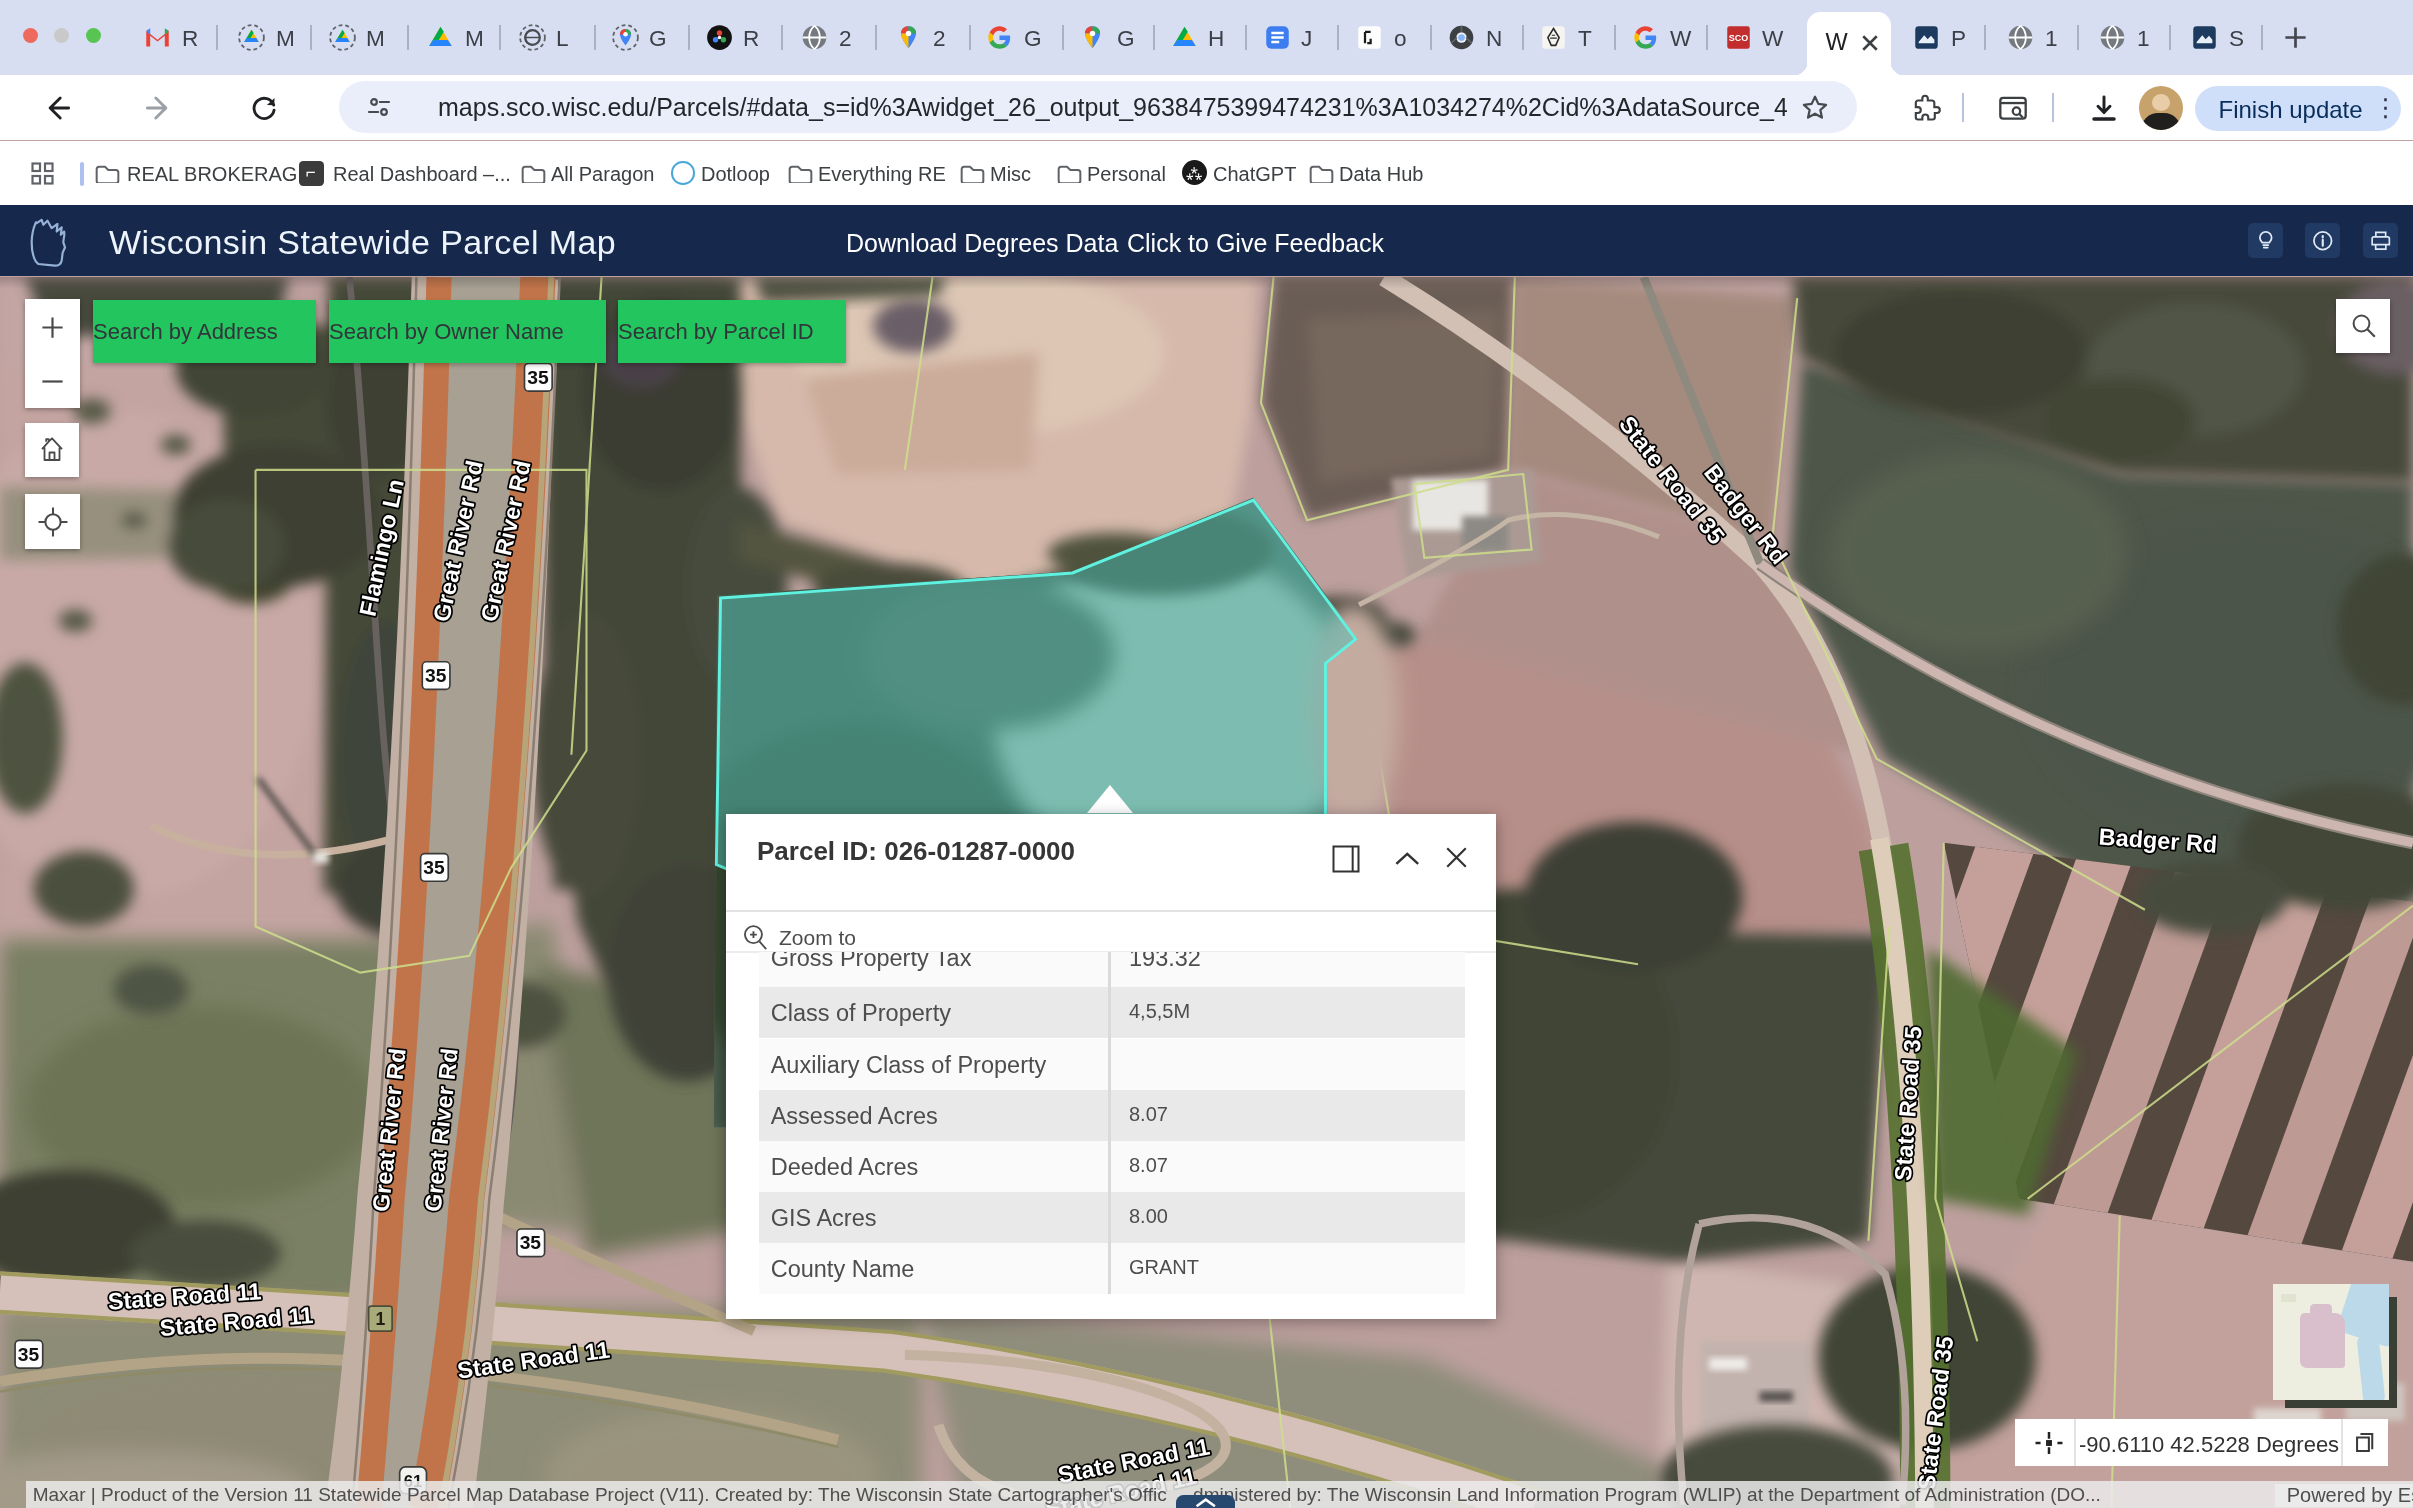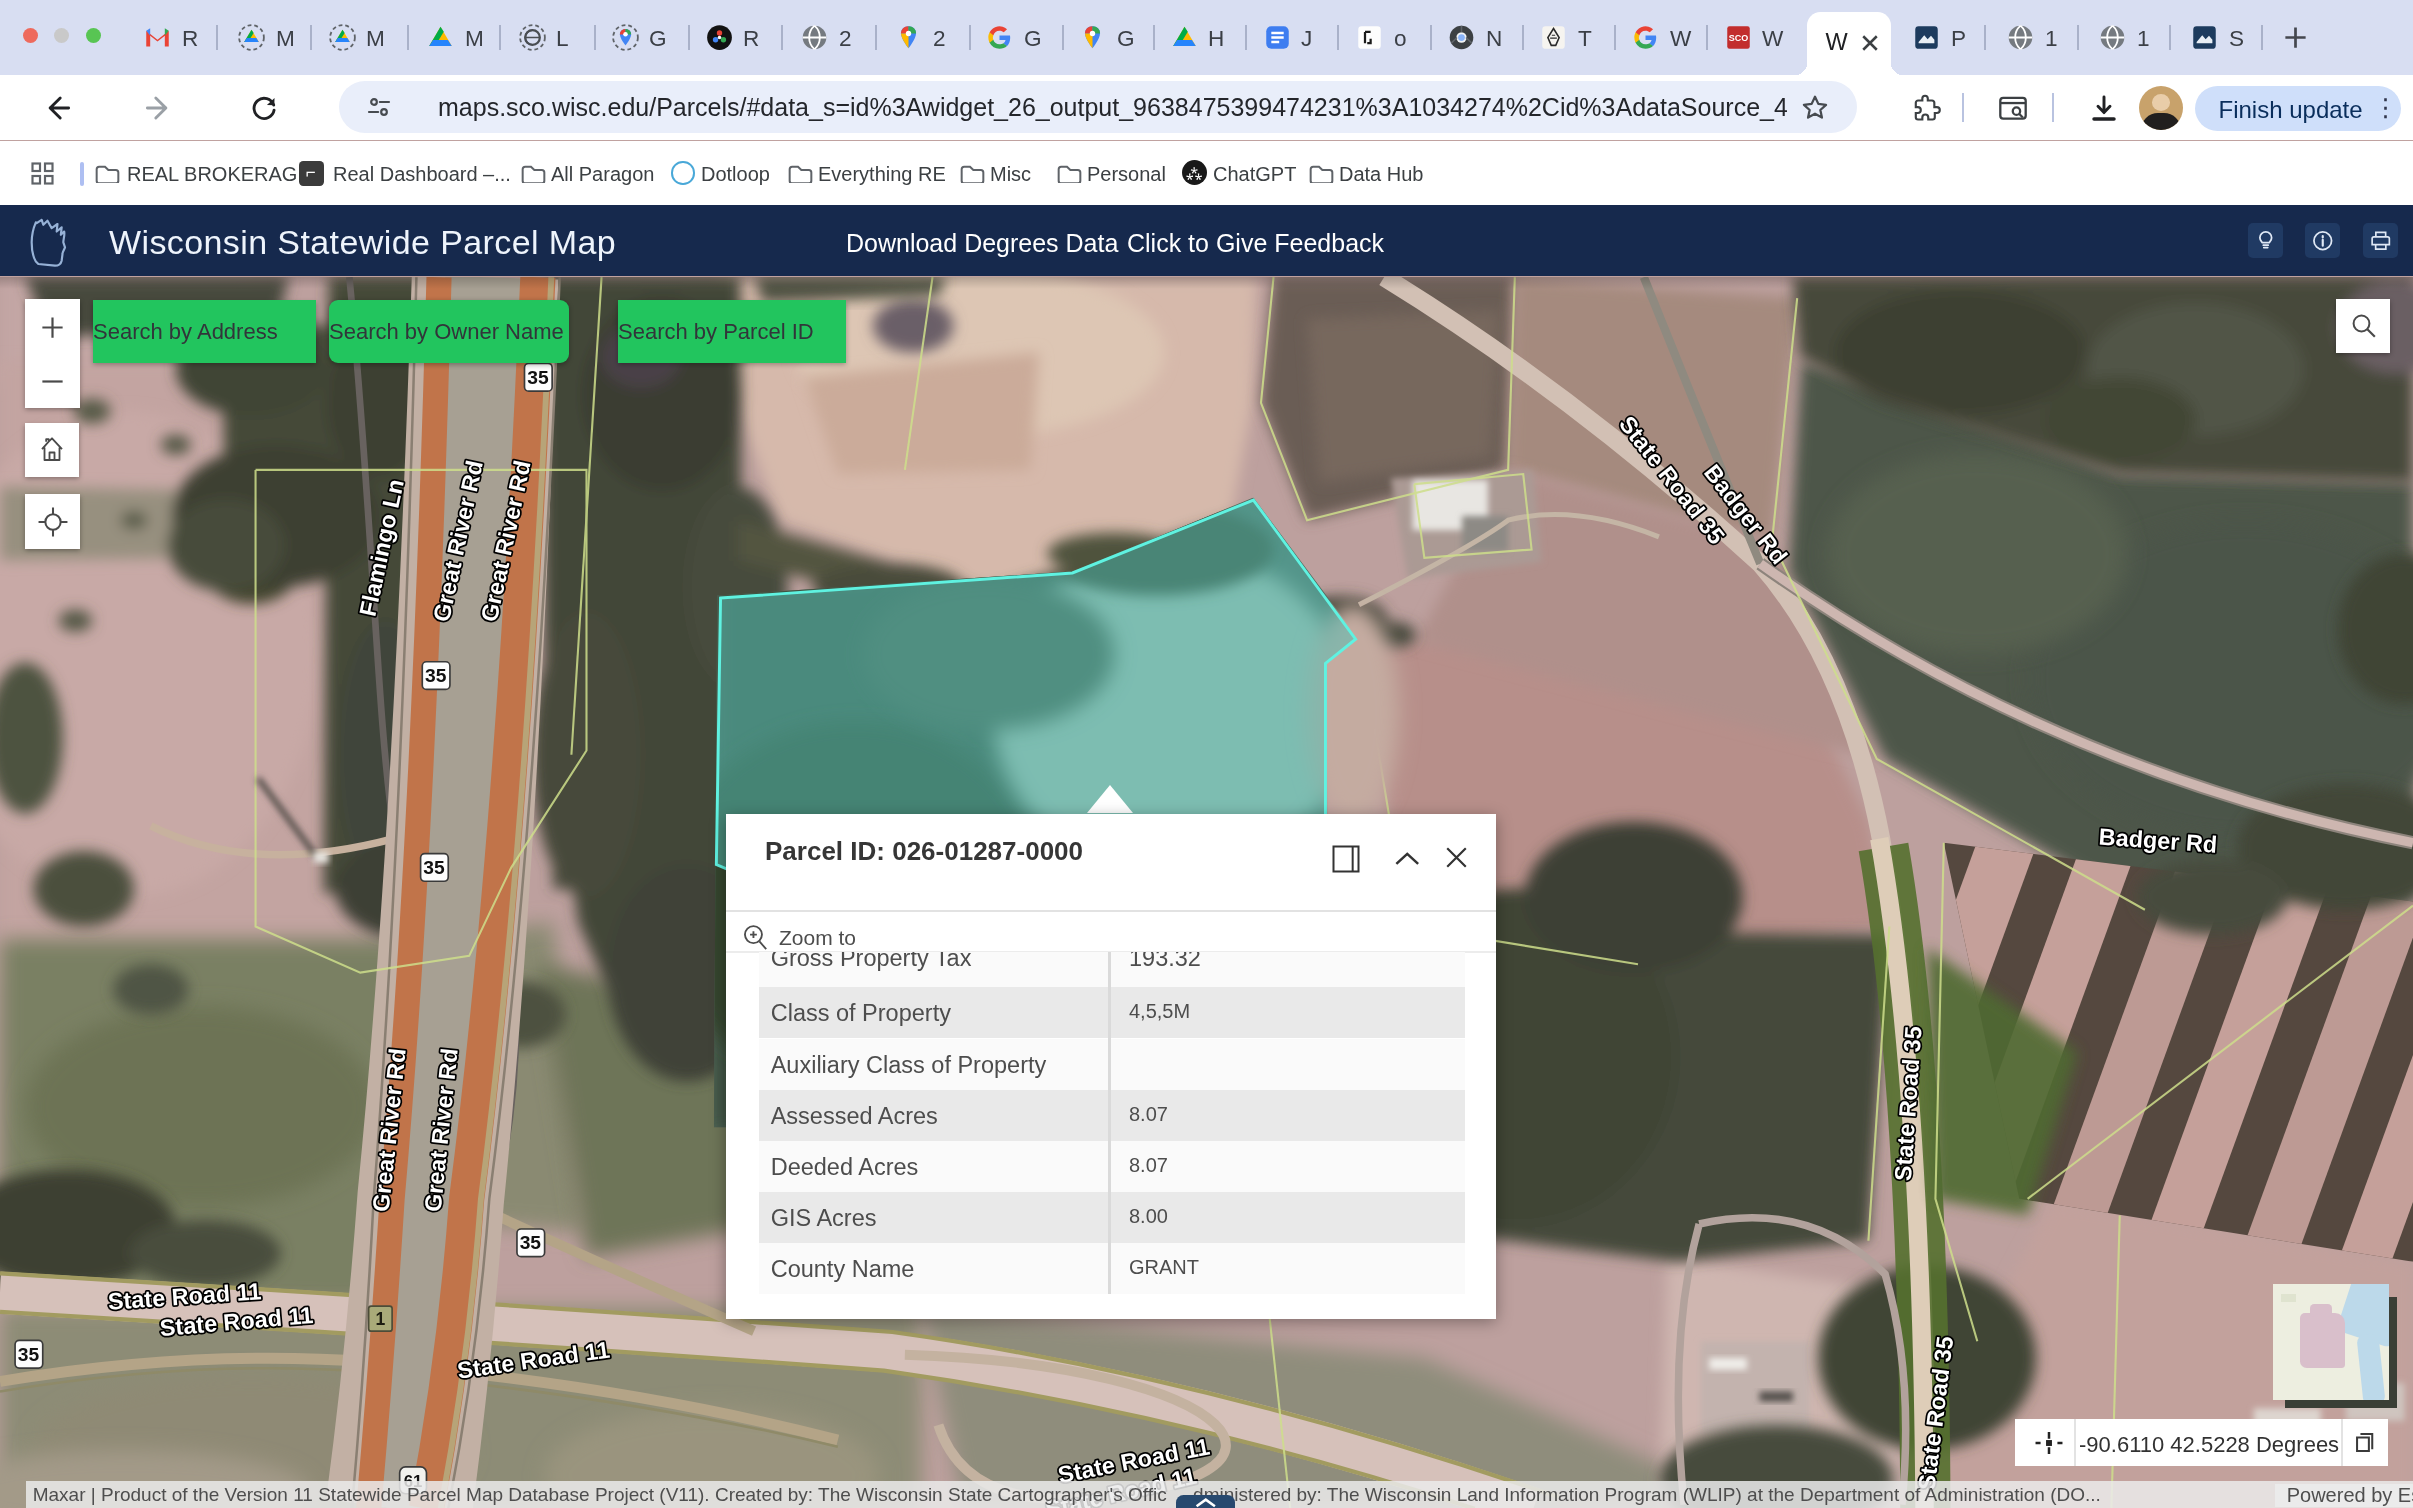--- a/index.html
+++ b/index.html
@@ -563,32 +563,32 @@
         <path d="M6 17 L14 8 L14 5 H11 v3 M14 8 L18 4 L30 17 M9 15 V30 H27 V15 M15 30 V21 H21 V30" fill="none" stroke="#4a4a4a" stroke-width="2.2" stroke-linejoin="round"></path>
       </svg>
   </div>
   <div class="mapbtn" style="left:25px;top:494px;width:55px;height:55px;">
     <svg style="position:absolute;left:11px;top:11px;" width="34" height="34" viewBox="0 0 40 40">
         <circle cx="20" cy="20" r="9" fill="none" stroke="#4a4a4a" stroke-width="2.4"></circle>
         <path d="M20 3 V11 M20 29 V37 M3 20 H11 M29 20 H37" stroke="#4a4a4a" stroke-width="2.4"></path>
       </svg>
   </div>
   <div class="srchbtn" style="left:93px;width:223px;line-height:63px;">Search by Address</div>
-  <div class="srchbtn" style="left:329px;width:240px;line-height:63px;border-radius:9px;">Search by Owner Name</div>
+  <div class="srchbtn" style="left:329px;width:277px;line-height:63px;">Search by Owner Name</div>
   <div class="srchbtn" style="left:618px;width:228px;line-height:63px;">Search by Parcel ID</div>
   <div class="mapbtn" style="left:2336px;top:299px;width:54px;height:54px;">
     <svg style="position:absolute;left:12.6px;top:11.7px;" width="30" height="30" viewBox="0 0 36 36">
         <circle cx="15" cy="15" r="9.5" fill="none" stroke="#4a4a4a" stroke-width="2.4"></circle>
         <path d="M22 22 L31 31" stroke="#4a4a4a" stroke-width="2.6"></path>
       </svg>
   </div>
 
   <div id="popuparrow"></div>
   <div id="popup">
-    <div style="position:absolute;left:39px;top:22px;font-size:26px;font-weight:bold;color:#363636;">Parcel ID: 026-01287-0000</div>
+    <div style="position:absolute;left:31px;top:22px;font-size:26px;font-weight:bold;color:#363636;">Parcel ID: 026-01287-0000</div>
     <svg style="position:absolute;left:605px;top:30px;" width="30" height="30" viewBox="0 0 36 36">
         <rect x="3" y="3" width="30" height="30" fill="none" stroke="#333" stroke-width="2.4"></rect>
         <path d="M26 3 V33" stroke="#333" stroke-width="2.4"></path>
       </svg>
     <svg style="position:absolute;left:667px;top:34px;" width="28.5" height="23.5" viewBox="0 0 34 28">
         <path d="M4 19 L17 7 L30 19" fill="none" stroke="#333" stroke-width="3"></path>
       </svg>
     <svg style="position:absolute;left:717px;top:30px;" width="27" height="27" viewBox="0 0 32 32">
         <path d="M5 5 L27 27 M27 5 L5 27" stroke="#333" stroke-width="2.6"></path>
       </svg>

